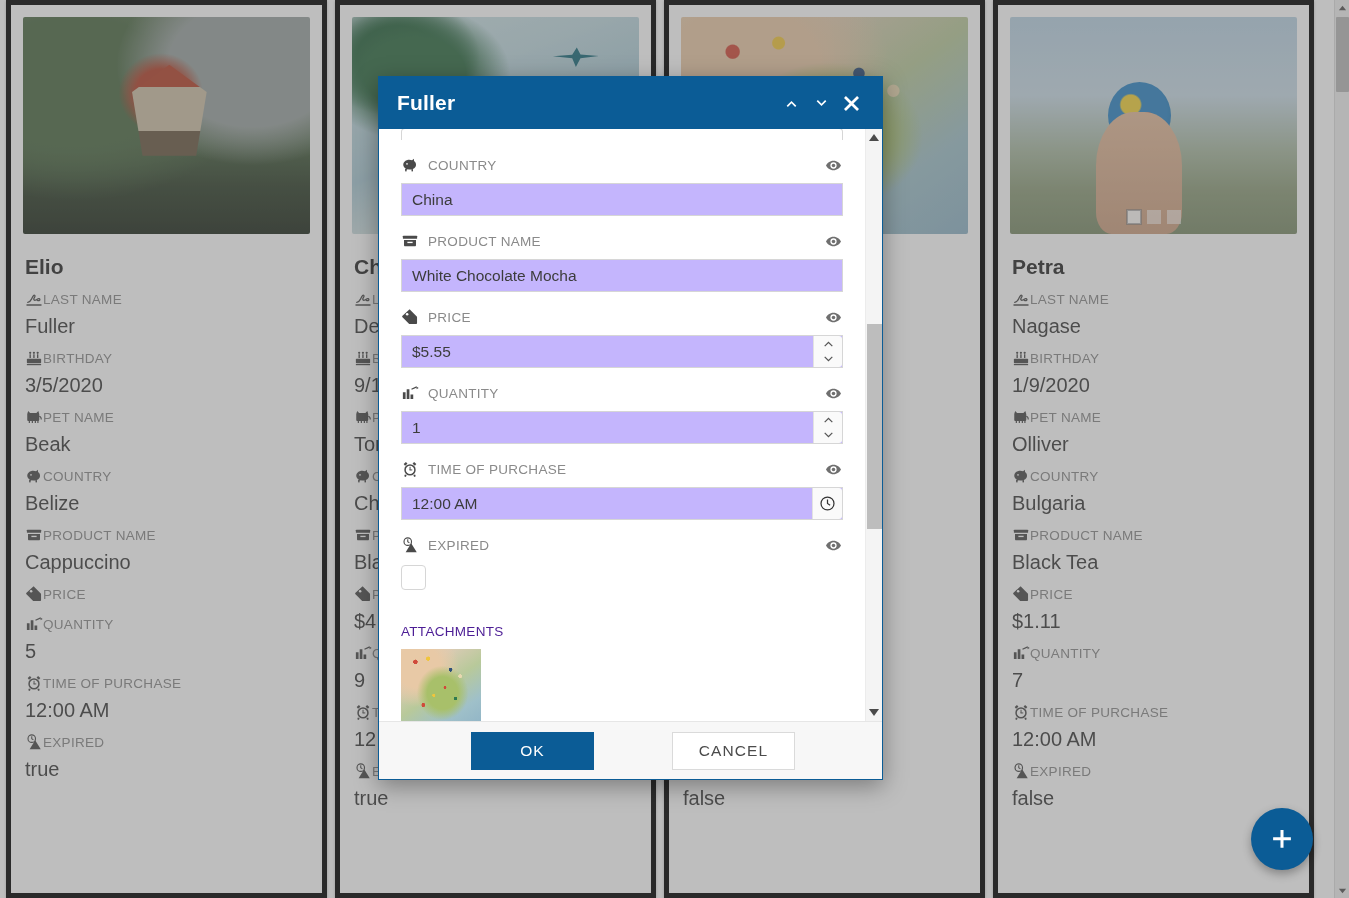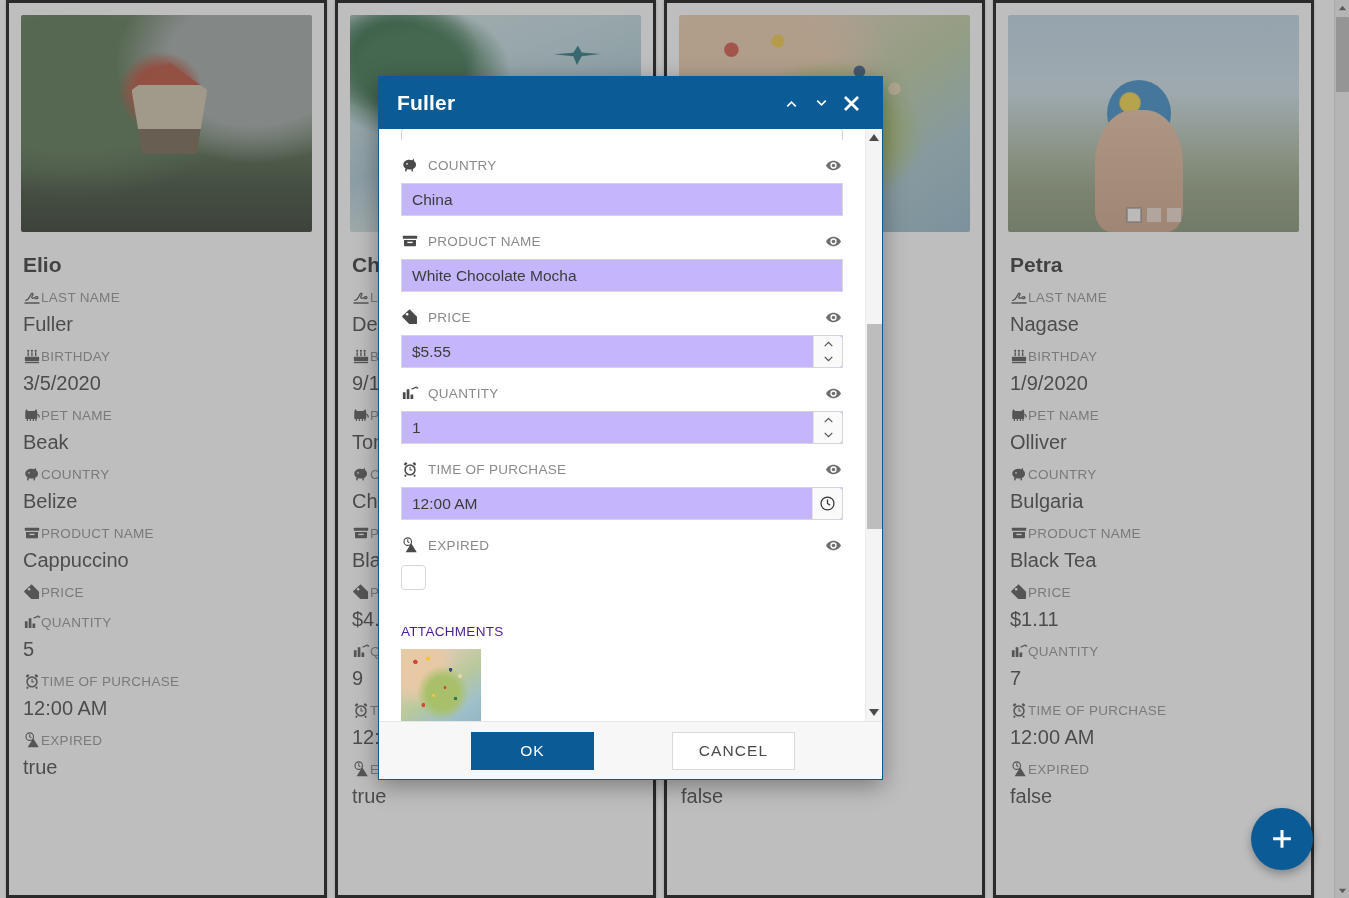--- a/index.html
+++ b/index.html
@@ -27,21 +27,21 @@
     height: 898px;
     display: flex;
     gap: 8px;
     padding: 0 6px;
   }
 
   .card {
     position: relative;
     flex: 0 0 321px;
     background: #ffffff;
-    border: 3px solid #000000;
+    border: 5px solid #000000;
     box-shadow: 0 1px 3px rgba(0,0,0,.16), 0 1px 2px rgba(0,0,0,.10);
     overflow: hidden;
   }
 
   .card-media {
     position: relative;
     margin: 12px;
     height: 217px;
     border-radius: 2px;
     overflow: hidden;

